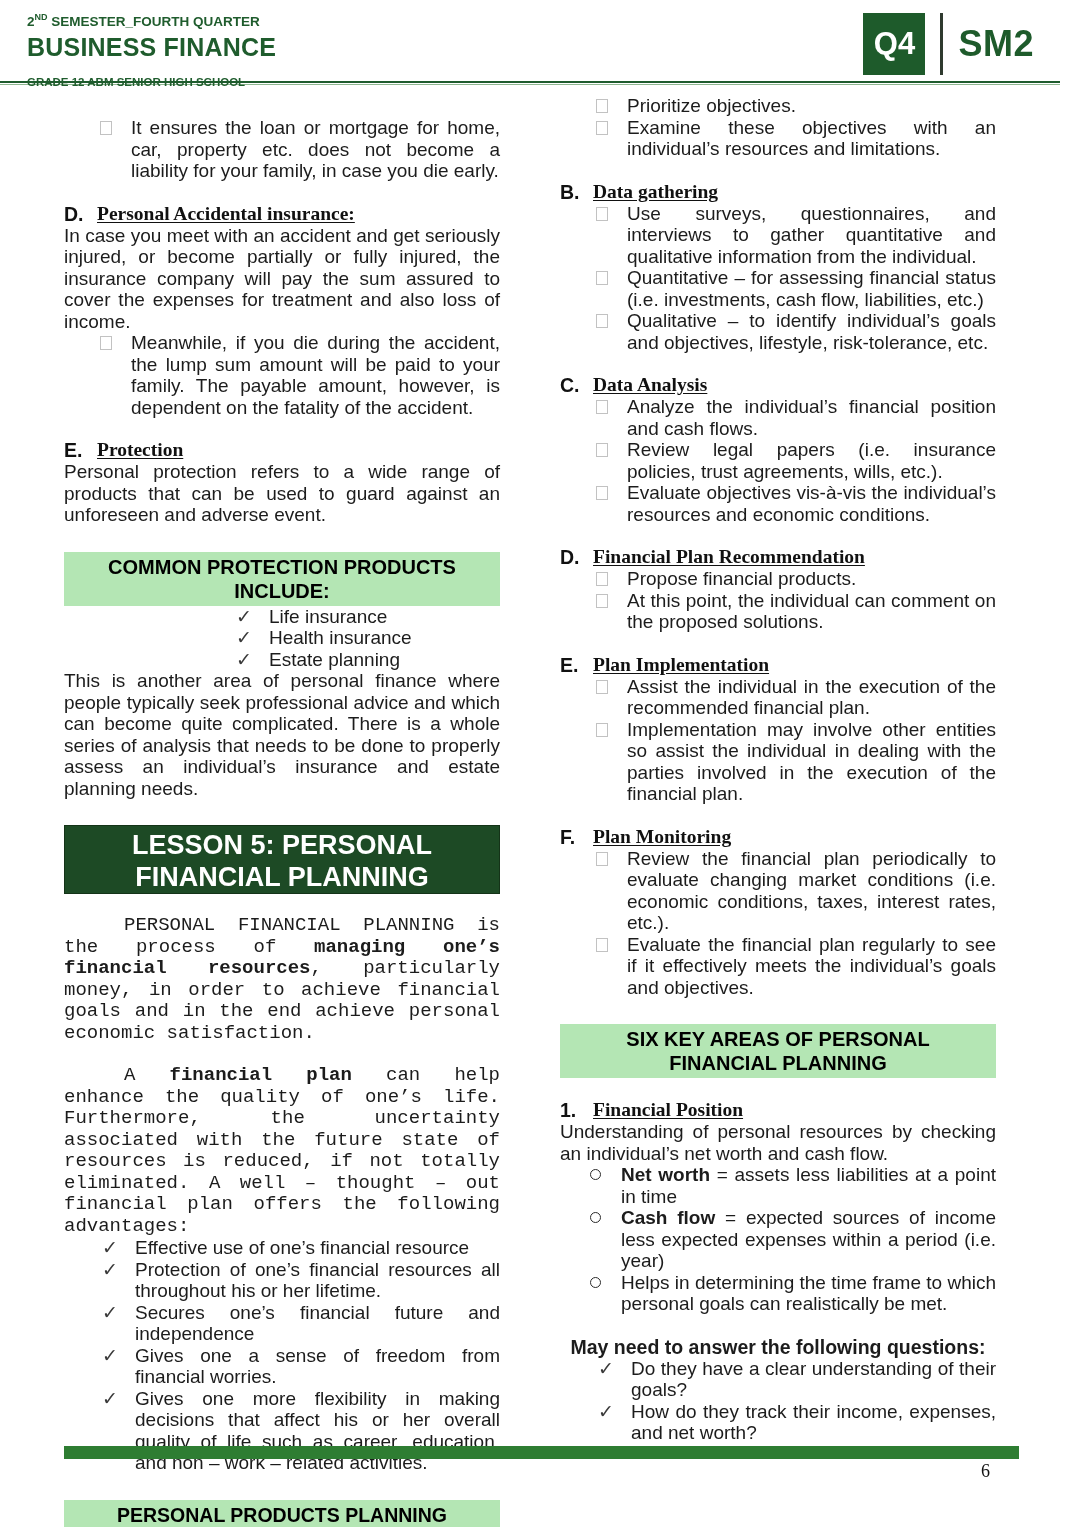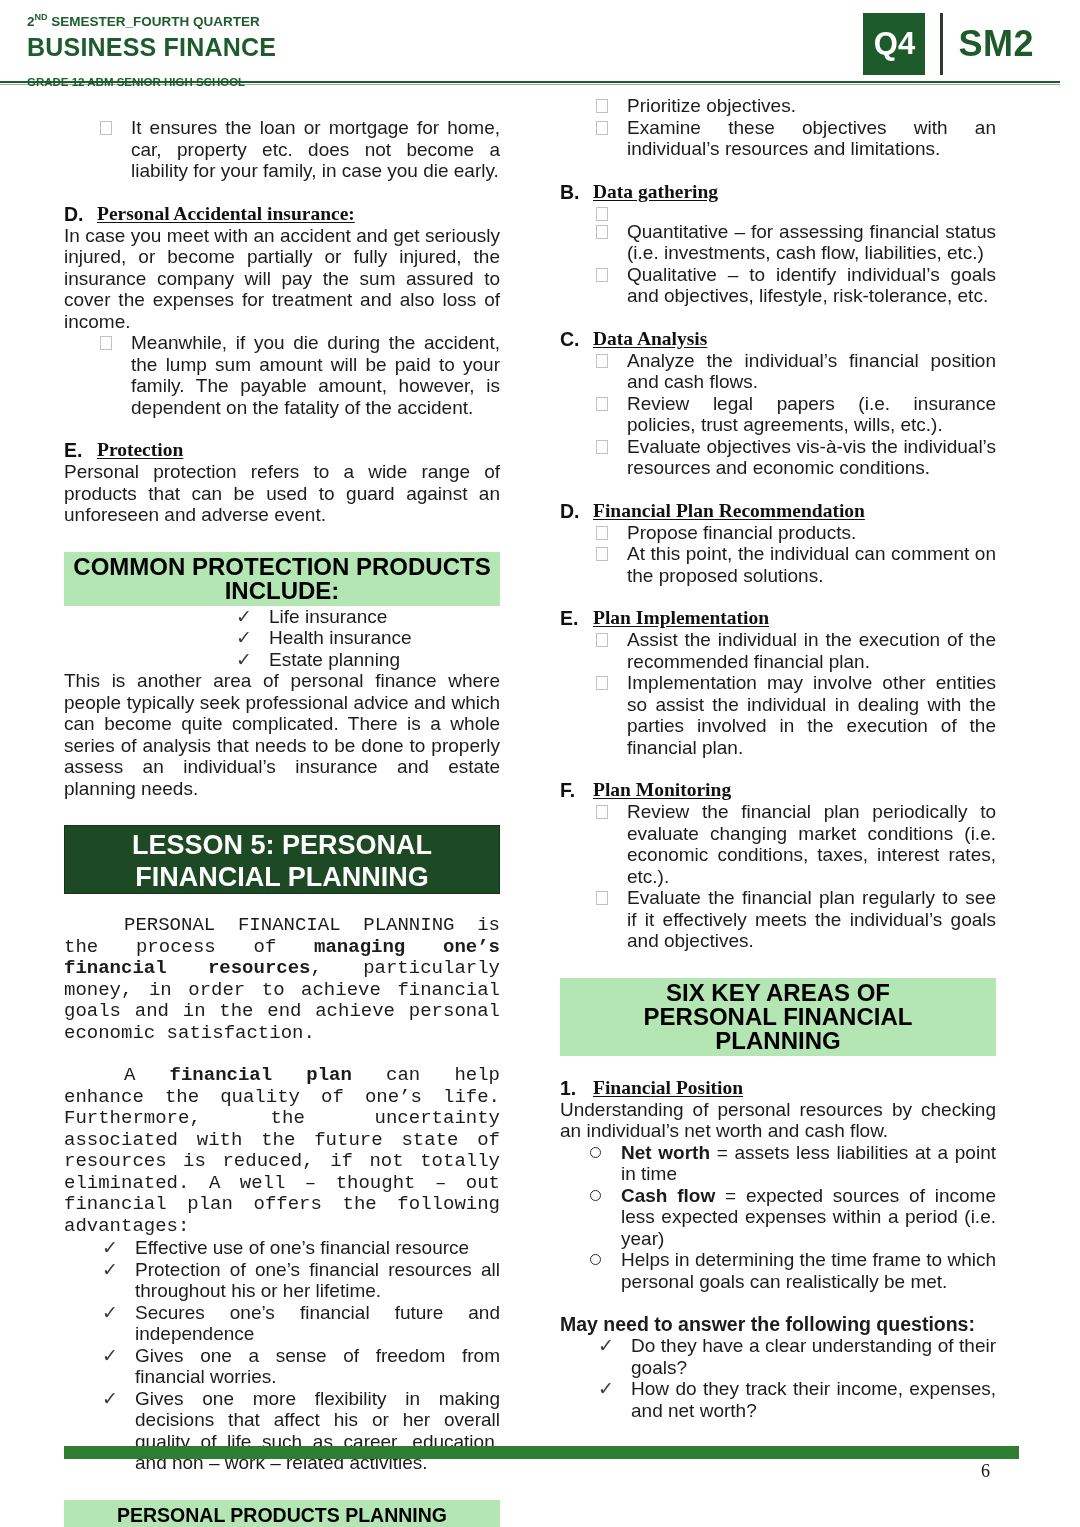--- a/index.html
+++ b/index.html
@@ -50,26 +50,26 @@
 
   
   .sec-head { display:flex; font-weight:bold; font-size:19.5px; line-height:22px; color:#111; }
   .sec-head .letter { flex:none; width:33px; }
   .sec-head .title { text-decoration:underline; text-underline-offset:2px;font-family:Liberation Serif, serif; }
 
   
   .lesson-banner { background:#1d4a25; border:1px solid #143318; color:#fff; text-align:center;
                    font-weight:bold; font-size:27px; line-height:32px; padding:3px 6px 0; }
   .lesson-banner .inner { max-width:425px; margin:0 auto; }
-  .hl { background:#b4e6b4; color:#000; font-weight:bold; text-align:center; font-size:24px; line-height:24px; padding:3px 4px; }
+  .hl { background:#b4e6b4; color:#000; font-weight:bold; text-align:center; font-size:20px; line-height:24px; padding:3px 4px; }
   .hl .inner2 { max-width:350px; margin:0 auto; }
   .hl-small { font-size:19.5px; }
 
   .indent { text-indent:60px;font-family:Liberation Mono, monospace; }
-  .bold-head { font-weight:bold; font-size:19.5px; line-height:22px; text-align:left; }
+  .bold-head { font-weight:bold; font-size:19.5px; line-height:22px; text-align:center; }
 
   
   .footer-bar { position:absolute; left:64px; width:955px; top:1446px; height:13px; background:#2e7d32; }
   .page-num { position:absolute; top:1461px; right:70px; font-family:"Liberation Serif", serif; font-size:18px; color:#111; }
 </style>
 </head>
 <body>
 
 <div class="page">
 
@@ -187,20 +187,21 @@
         <span class="bt">Examine these objectives with an individual’s resources and limitations.</span>
       </div>
 
       <div class="sp"></div>
       <div class="sec-head">
         <span class="letter">B.</span>
         <span class="title">Data gathering</span>
       </div>
       <div class="sq-row">
         <span class="sq"></span>
+        <span class="bt">Use surveys, questionnaires, and interviews to gather quantitative and qualitative information from the individual.</span>
       </div>
       <div class="sq-row">
         <span class="sq"></span>
         <span class="bt">Quantitative – for assessing financial status (i.e. investments, cash flow, liabilities, etc.)</span>
       </div>
       <div class="sq-row">
         <span class="sq"></span>
         <span class="bt">Qualitative – to identify individual’s goals and objectives, lifestyle, risk-tolerance, etc.</span>
       </div>
 

